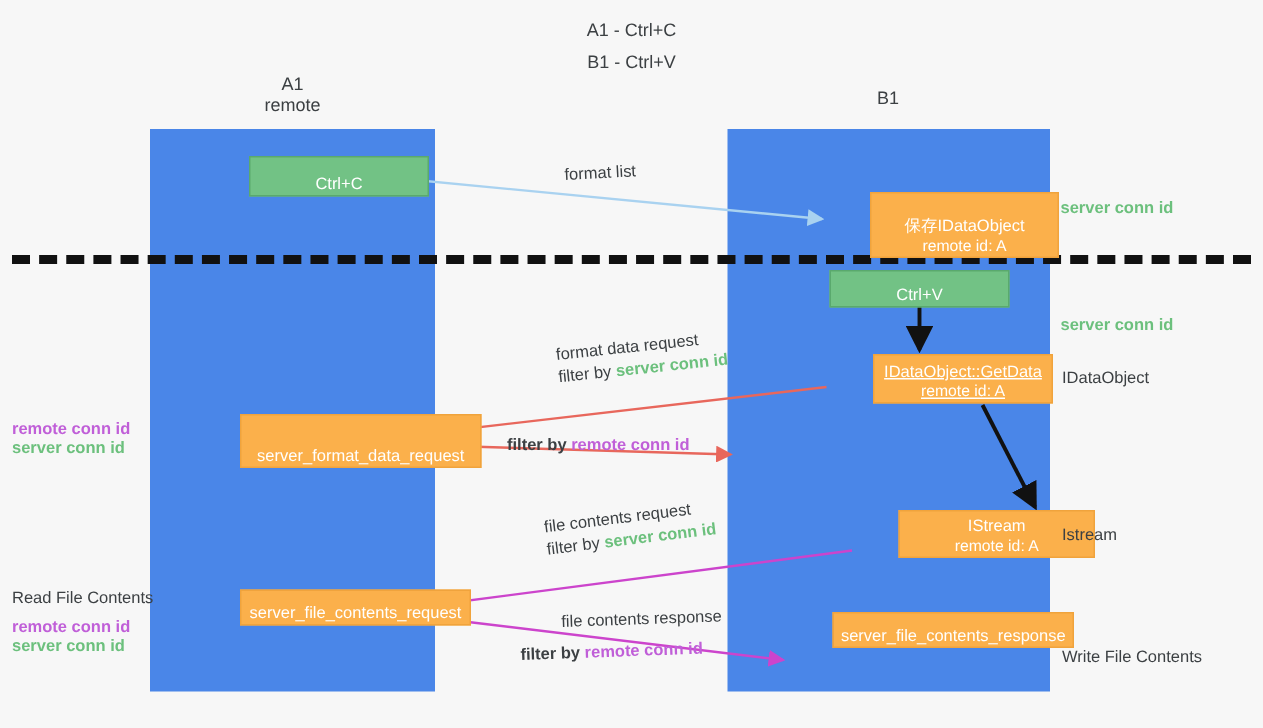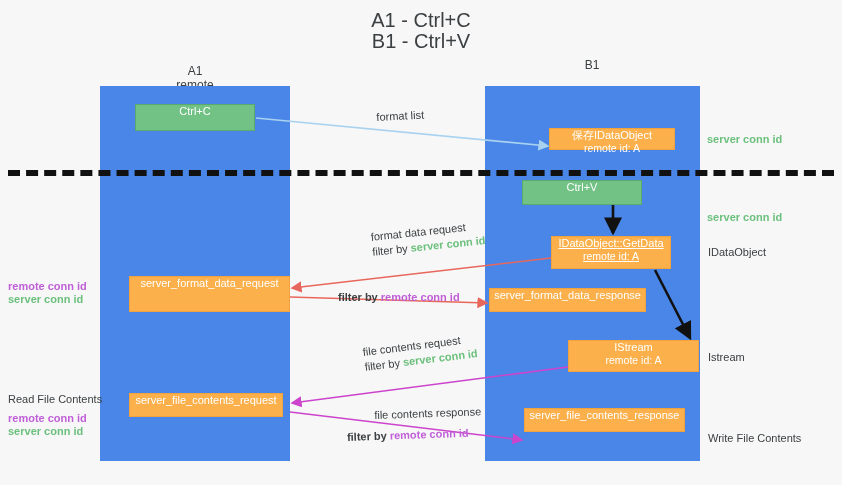--- a/index.html
+++ b/index.html
@@ -8,42 +8,42 @@
     background:#f7f7f7;
     font-family:"Liberation Sans", sans-serif;
     color:#3c4043;
   }
   .stage{position:absolute;inset:0;}
   .abs{position:absolute;}
 
   
   .title{
     left:0;top:10px;width:842px;text-align:center;
-    font-size:20px;line-height:21px;color:#3c4043;
+    font-size:12px;line-height:21px;color:#3c4043;
   }
 
   
   .lane-head{
     text-align:center;font-size:12px;line-height:14px;color:#3c4043;
   }
 
   
   .lane{background:#4a86e8;}
 
   
   .divider{
     left:8px;top:170px;width:826px;height:0;
     border-top:6px dashed #111111;
   }
 
   
   .box{
     box-sizing:border-box;
-    display:flex;flex-direction:column;align-items:center;justify-content:flex-start;
-    color:#ffffff;font-size:11px;line-height:13px;text-align:center;
+    display:flex;flex-direction:column;align-items:center;justify-content:flex-end;
+    color:#ffffff;font-size:11px;line-height:13px;text-align:center;margin-left:31px;
   }
   .box.green{background:#72c285;border:1px solid #5aa96d;}
   .box.orange{background:#fbb04b;border:1px solid #f0a33c;}
   .box .l2{font-size:10.5px;}
 
   
   .note{font-size:11px;line-height:14px;}
   .note.dark{color:#3c4043;}
   .green-t{color:#6cc07d;font-weight:bold;}
   .magenta-t{color:#c05fd8;font-weight:bold;}
@@ -60,21 +60,21 @@
 </head>
 <body>
 
 <div class="stage">
 
   <div class="abs title">
     <div>A1 - Ctrl+C</div>
     <div>B1 - Ctrl+V</div>
   </div>
 
-  <div class="abs lane-head" style="left:120px;top:64px;width:150px;">
+  <div class="abs lane-head" style="left:120px;top:49px;width:150px;">
     <div>A1</div>
     <div>remote</div>
   </div>
   <div class="abs lane-head" style="left:517px;top:58px;width:150px;">
     <div>B1</div>
   </div>
 
   <div class="abs lane" style="left:100px;top:86px;width:190px;height:375px;"></div>
   <div class="abs lane" style="left:485px;top:86px;width:215px;height:375px;"></div>
 
@@ -108,21 +108,21 @@
 
     <path d="M290,412 L522,440" stroke="#cc44cc" stroke-width="1.6" fill="none" marker-end="url(#ah-mag)"></path>
   </svg>
 
   <div class="abs divider"></div>
 
   <div class="abs box green" style="left:135px;top:104px;width:120px;height:27px;">
     <div>Ctrl+C</div>
   </div>
 
-  <div class="abs box orange" style="left:549px;top:128px;width:126px;height:22px;">
+  <div class="abs box orange" style="left:549px;top:128px;width:126px;height:44px;">
     <div>保存IDataObject</div>
     <div class="l2">remote id: A</div>
   </div>
 
   <div class="abs box green" style="left:522px;top:180px;width:120px;height:25px;">
     <div>Ctrl+V</div>
   </div>
 
   <div class="abs box orange" style="left:551px;top:236px;width:120px;height:33px;text-decoration:underline;">
     <div>IDataObject::GetData</div>
@@ -131,23 +131,20 @@
 
   <div class="abs box orange" style="left:568px;top:340px;width:131px;height:32px;">
     <div>IStream</div>
     <div class="l2">remote id: A</div>
   </div>
 
   <div class="abs box orange" style="left:129px;top:276px;width:161px;height:36px;">
     <div>server_format_data_request</div>
   </div>
 
-  <div class="abs box orange" style="left:489px;top:288px;width:157px;height:24px;">
-    <div>server_format_data_response</div>
-  </div>
 
   <div class="abs box orange" style="left:129px;top:393px;width:154px;height:24px;">
     <div>server_file_contents_request</div>
   </div>
 
   <div class="abs box orange" style="left:524px;top:408px;width:161px;height:24px;">
     <div>server_file_contents_response</div>
   </div>
 
   <div class="abs edge-label" style="left:376px;top:110px;transform:rotate(-3deg);">

